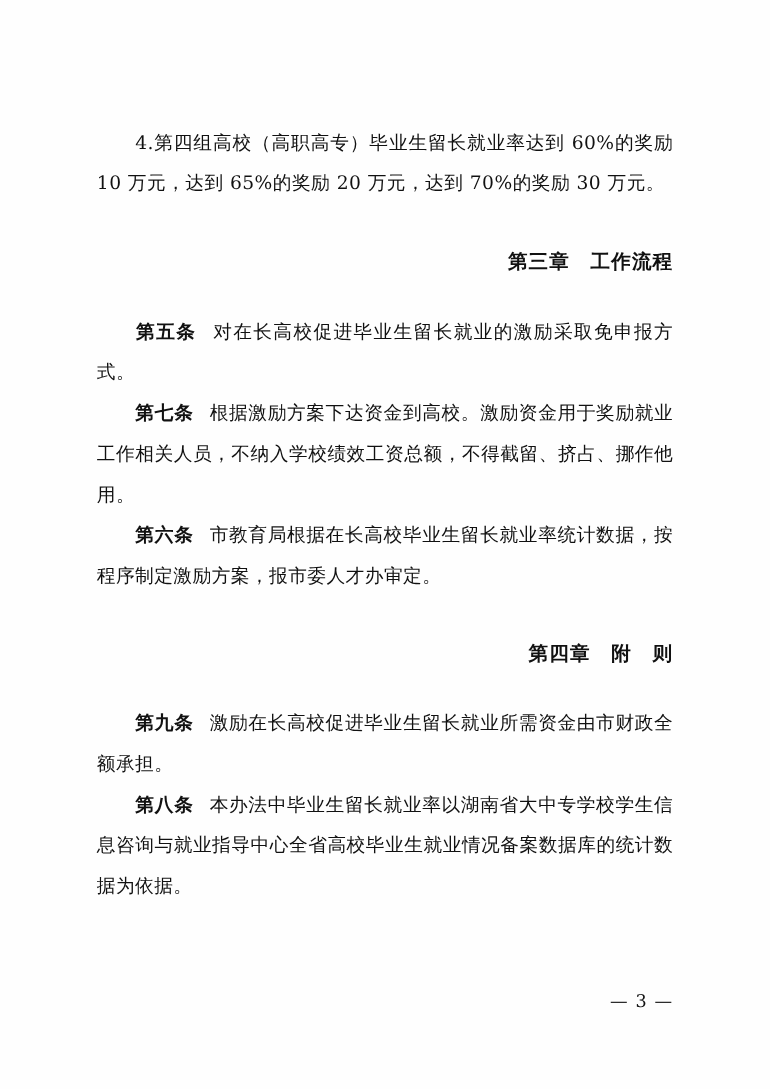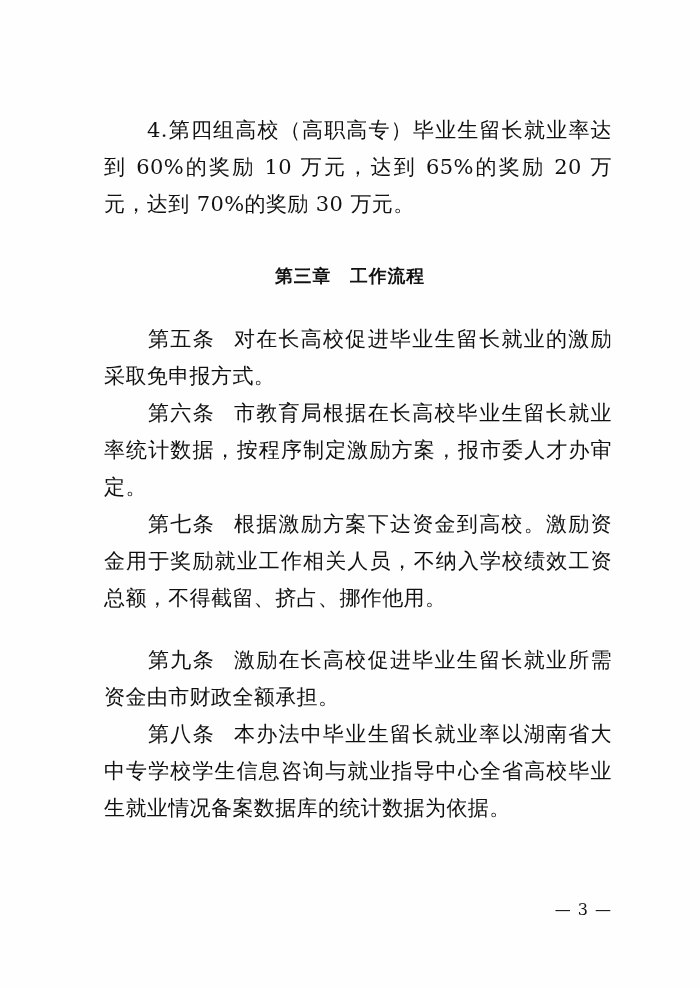--- a/index.html
+++ b/index.html
@@ -23,42 +23,42 @@
     height: 990px;
     background: #fefefe;
   }
   .content {
     position: absolute;
     left: 88px;
     top: 112px;
     width: 524px;
   }
   .para {
-    font-size: 21px;
+    font-size: 17px;
     line-height: 37px;
     letter-spacing: 0.4px;
     text-align: justify;
     text-justify: inter-character;
-    margin: 0 0 0 16px;
+    margin: 0 0 0 0;
   }
   .para .indent {
     display: inline-block;
     width: 2.05em;
   }
   .heading {
     font-size: 17.8px;
     line-height: 37px;
-    text-align: center;
+    text-align: right;
     font-weight: bold;
     letter-spacing: 1px;
   }
   .gap-sm { height: 9px; }
   .gap-md { height: 16px; }
   .art-label {
-    font-weight: normal;
+    font-weight: bold;
     letter-spacing: 0.5px;
   }
   .spacer-wide {
     display: inline-block;
     width: 0.85em;
   }
   .pagenum {
     position: absolute;
     right: 88px;
     top: 900px;
@@ -76,26 +76,27 @@
     <p class="para"><span class="indent"></span><span>4.第四组高校（高职高专）毕业生留长就业率达到 60%的奖励 10 万元，达到 65%的奖励 20 万元，达到 70%的奖励 30 万元。</span></p>
 
     <div class="gap-md"></div>
 
     <p class="heading">第三章　工作流程</p>
 
     <div class="gap-sm"></div>
 
     <p class="para"><span class="indent"></span><span class="art-label">第五条</span><span class="spacer-wide"></span><span>对在长高校促进毕业生留长就业的激励采取免申报方式。</span></p>
 
+    <p class="para"><span class="indent"></span><span class="art-label">第七条</span><span class="spacer-wide"></span><span>根据激励方案下达资金到高校。激励资金用于奖励就业工作相关人员，不纳入学校绩效工资总额，不得截留、挤占、挪作他用。</span></p>
+
     <p class="para"><span class="indent"></span><span class="art-label">第六条</span><span class="spacer-wide"></span><span>市教育局根据在长高校毕业生留长就业率统计数据，按程序制定激励方案，报市委人才办审定。</span></p>
-
-    <p class="para"><span class="indent"></span><span class="art-label">第七条</span><span class="spacer-wide"></span><span>根据激励方案下达资金到高校。激励资金用于奖励就业工作相关人员，不纳入学校绩效工资总额，不得截留、挤占、挪作他用。</span></p>
 
     <div class="gap-md"></div>
 
+    <p class="heading">第四章　附　则</p>
 
     <div class="gap-sm"></div>
 
     <p class="para"><span class="indent"></span><span class="art-label">第九条</span><span class="spacer-wide"></span><span>激励在长高校促进毕业生留长就业所需资金由市财政全额承担。</span></p>
 
     <p class="para"><span class="indent"></span><span class="art-label">第八条</span><span class="spacer-wide"></span><span>本办法中毕业生留长就业率以湖南省大中专学校学生信息咨询与就业指导中心全省高校毕业生就业情况备案数据库的统计数据为依据。</span></p>
 
 
   </div>
 

